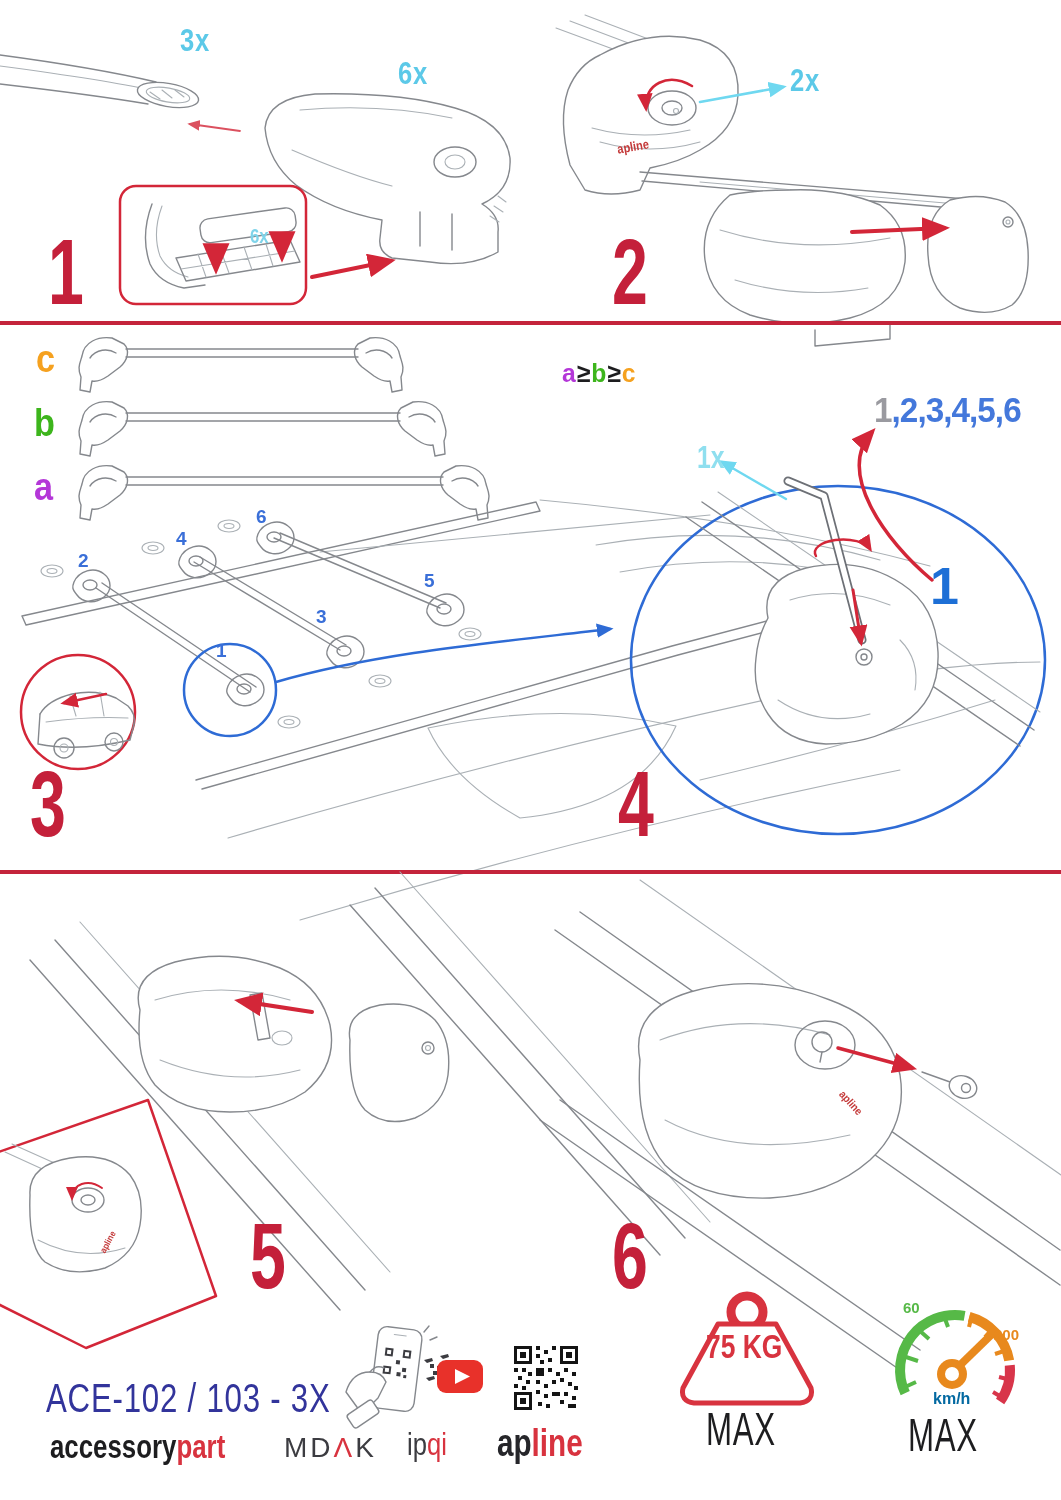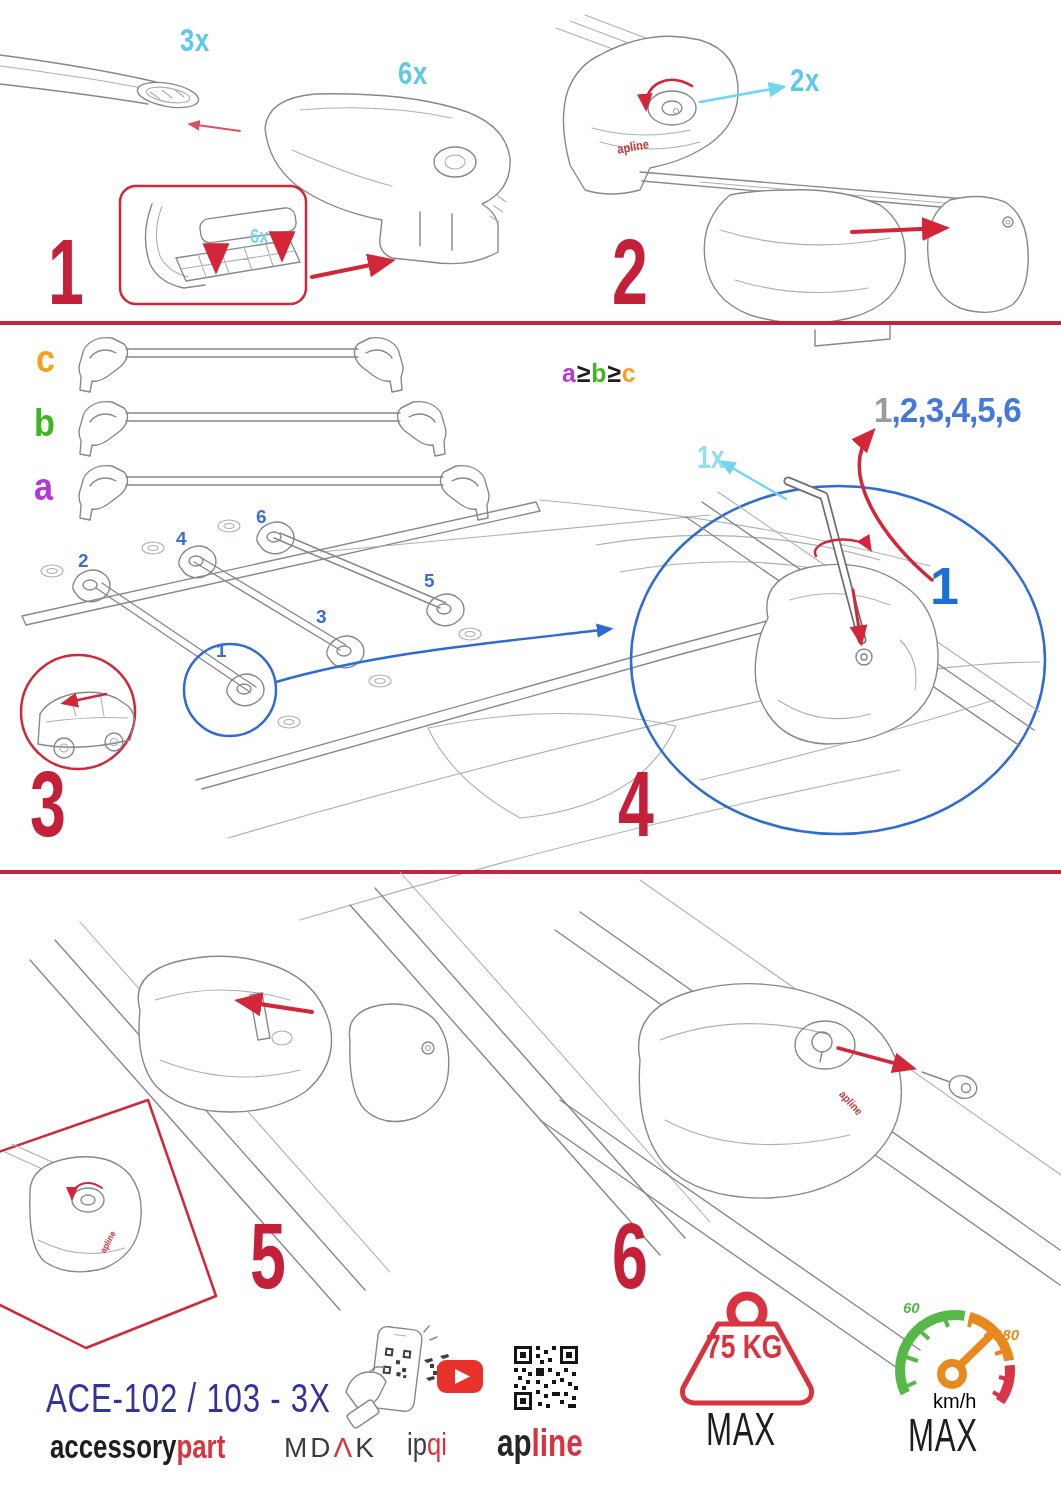--- a/index.html
+++ b/index.html
@@ -33,22 +33,22 @@
   .mdak{font-weight:400;font-size:28px;letter-spacing:3px;color:#3c3c41;white-space:nowrap;}
   .mdak .mid{color:#d8333f;}
   .ipqi{font-weight:500;font-size:32px;transform:scaleX(.8);transform-origin:left top;white-space:nowrap;}
   .ipqi .i1{color:#3c3c41;}
   .ipqi .i2{color:#d8333f;}
   .apline{font-weight:600;font-size:38px;transform:scaleX(.78);transform-origin:left top;white-space:nowrap;}
   .apline .a1{color:#26262a;}
   .apline .a2{color:#d8333f;}
   .kgval{font-weight:700;font-size:33px;color:#d8333f;transform:scaleX(.8);transform-origin:left top;white-space:nowrap;}
   .maxlbl{font-weight:500;font-size:46px;color:#1d1d1f;transform:scaleX(.68);transform-origin:left top;letter-spacing:1px;}
-  .speedlbl{position:absolute;font-weight:700;font-size:15px;line-height:1;font-style:italic;}
-  .kmh{font-weight:400;font-size:20px;color:#000000;}
+  .speedlbl{position:absolute;font-weight:700;font-size:15px;line-height:1;}
+  .kmh{font-weight:700;font-size:16px;color:#0369a1;}
 </style>
 </head>
 <body>
 
 <div id="poster">
 
   <svg class="abs" style="left:0;top:0" width="1061" height="1500" viewBox="0 0 1061 1500">
     <defs>
       <marker id="mred" markerWidth="8" markerHeight="8" refX="5.5" refY="3" orient="auto">
         <path d="M0,0 L7,3 L0,6 Z" fill="#d32638"></path>
@@ -379,17 +379,17 @@
   <div class="abs numeral" style="left:612px;top:1220px">6</div>
 
   <div class="abs model" style="left:46px;top:1376px">ACE-102 / 103 - 3X</div>
   <div class="abs brand" style="left:50px;top:1427px"><span class="b1">accessory</span><span class="b2">part</span></div>
   <div class="abs mdak" style="left:284px;top:1432px"><span>MD</span><span class="mid">Λ</span><span>K</span></div>
   <div class="abs ipqi" style="left:407px;top:1426px"><span class="i1">ip</span><span class="i2">qi</span></div>
   <div class="abs apline" style="left:497px;top:1422px"><span class="a1">ap</span><span class="a2">line</span></div>
   <div class="abs kgval" style="left:706px;top:1328px">75 KG</div>
   <div class="abs maxlbl" style="left:706px;top:1402px">MAX</div>
   <span class="speedlbl" style="left:903px;top:1300px;color:#56b947">60</span>
-  <span class="speedlbl" style="left:994px;top:1327px;color:#e8891d">180</span>
+  <span class="speedlbl" style="left:994px;top:1327px;color:#e8891d">200</span>
   <div class="abs kmh" style="left:933px;top:1390px">km/h</div>
   <div class="abs maxlbl" style="left:908px;top:1408px">MAX</div>
 
 </div>
 
 </body></html>

